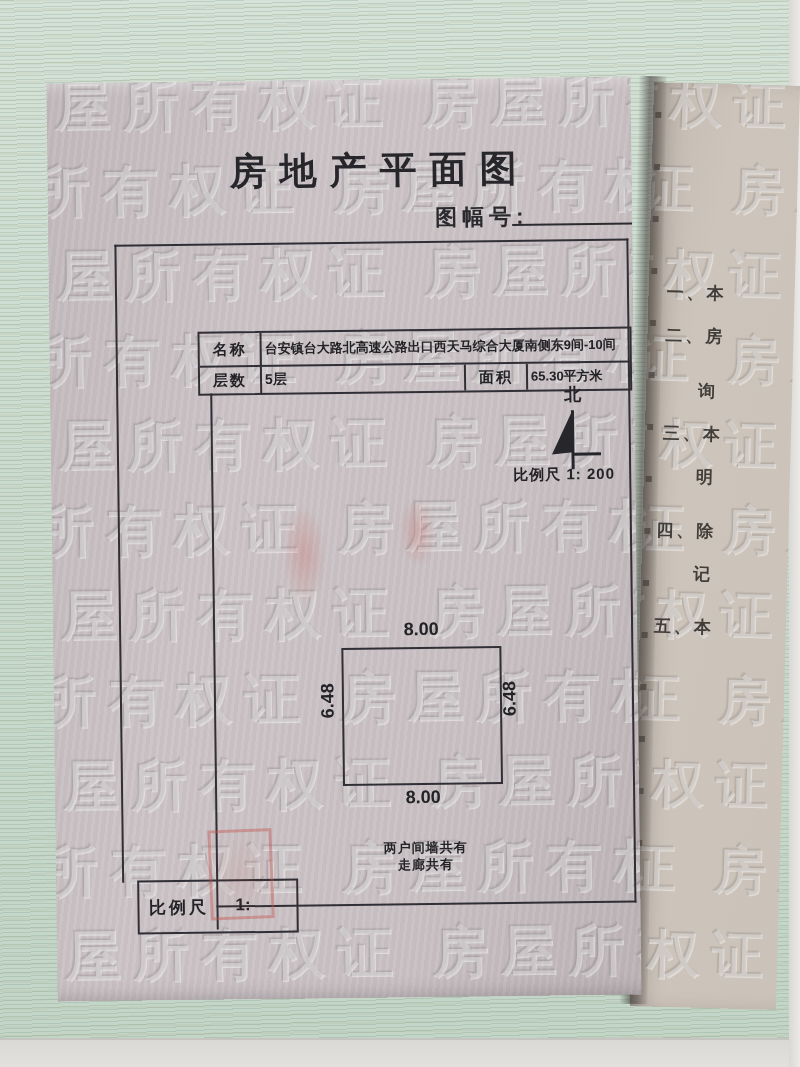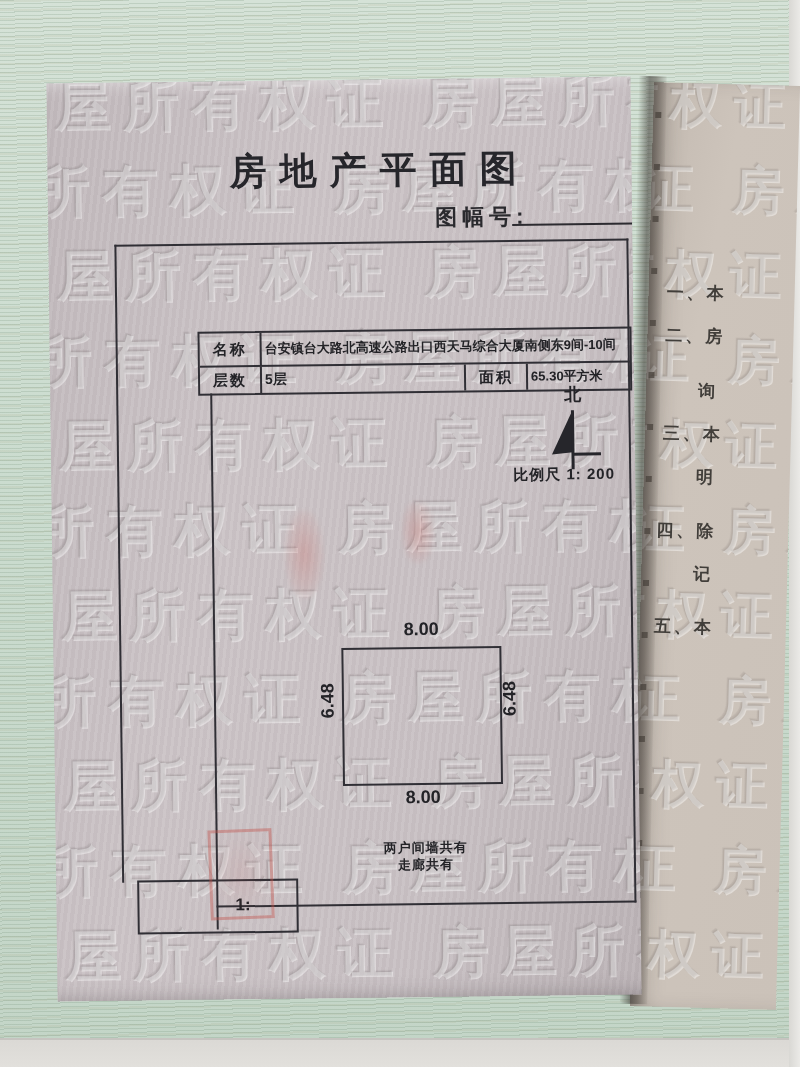--- a/index.html
+++ b/index.html
@@ -205,20 +205,21 @@
     <div class="dim bottom">8.00</div>
     <div class="dim left">6.48</div>
     <div class="dim right">6.48</div>
 
     <div class="share-note">
       <div>两户间墙共有</div>
       <div>走廊共有</div>
     </div>
 
     <div class="scale-box">
+      <div class="lab">比例尺</div>
       <div class="val">1:</div>
     </div>
 
     <div class="stamp-outline"></div>
     <div class="red-smudge a"></div>
     <div class="red-smudge b"></div>
   </div>
 </div>
 
 </body></html>

